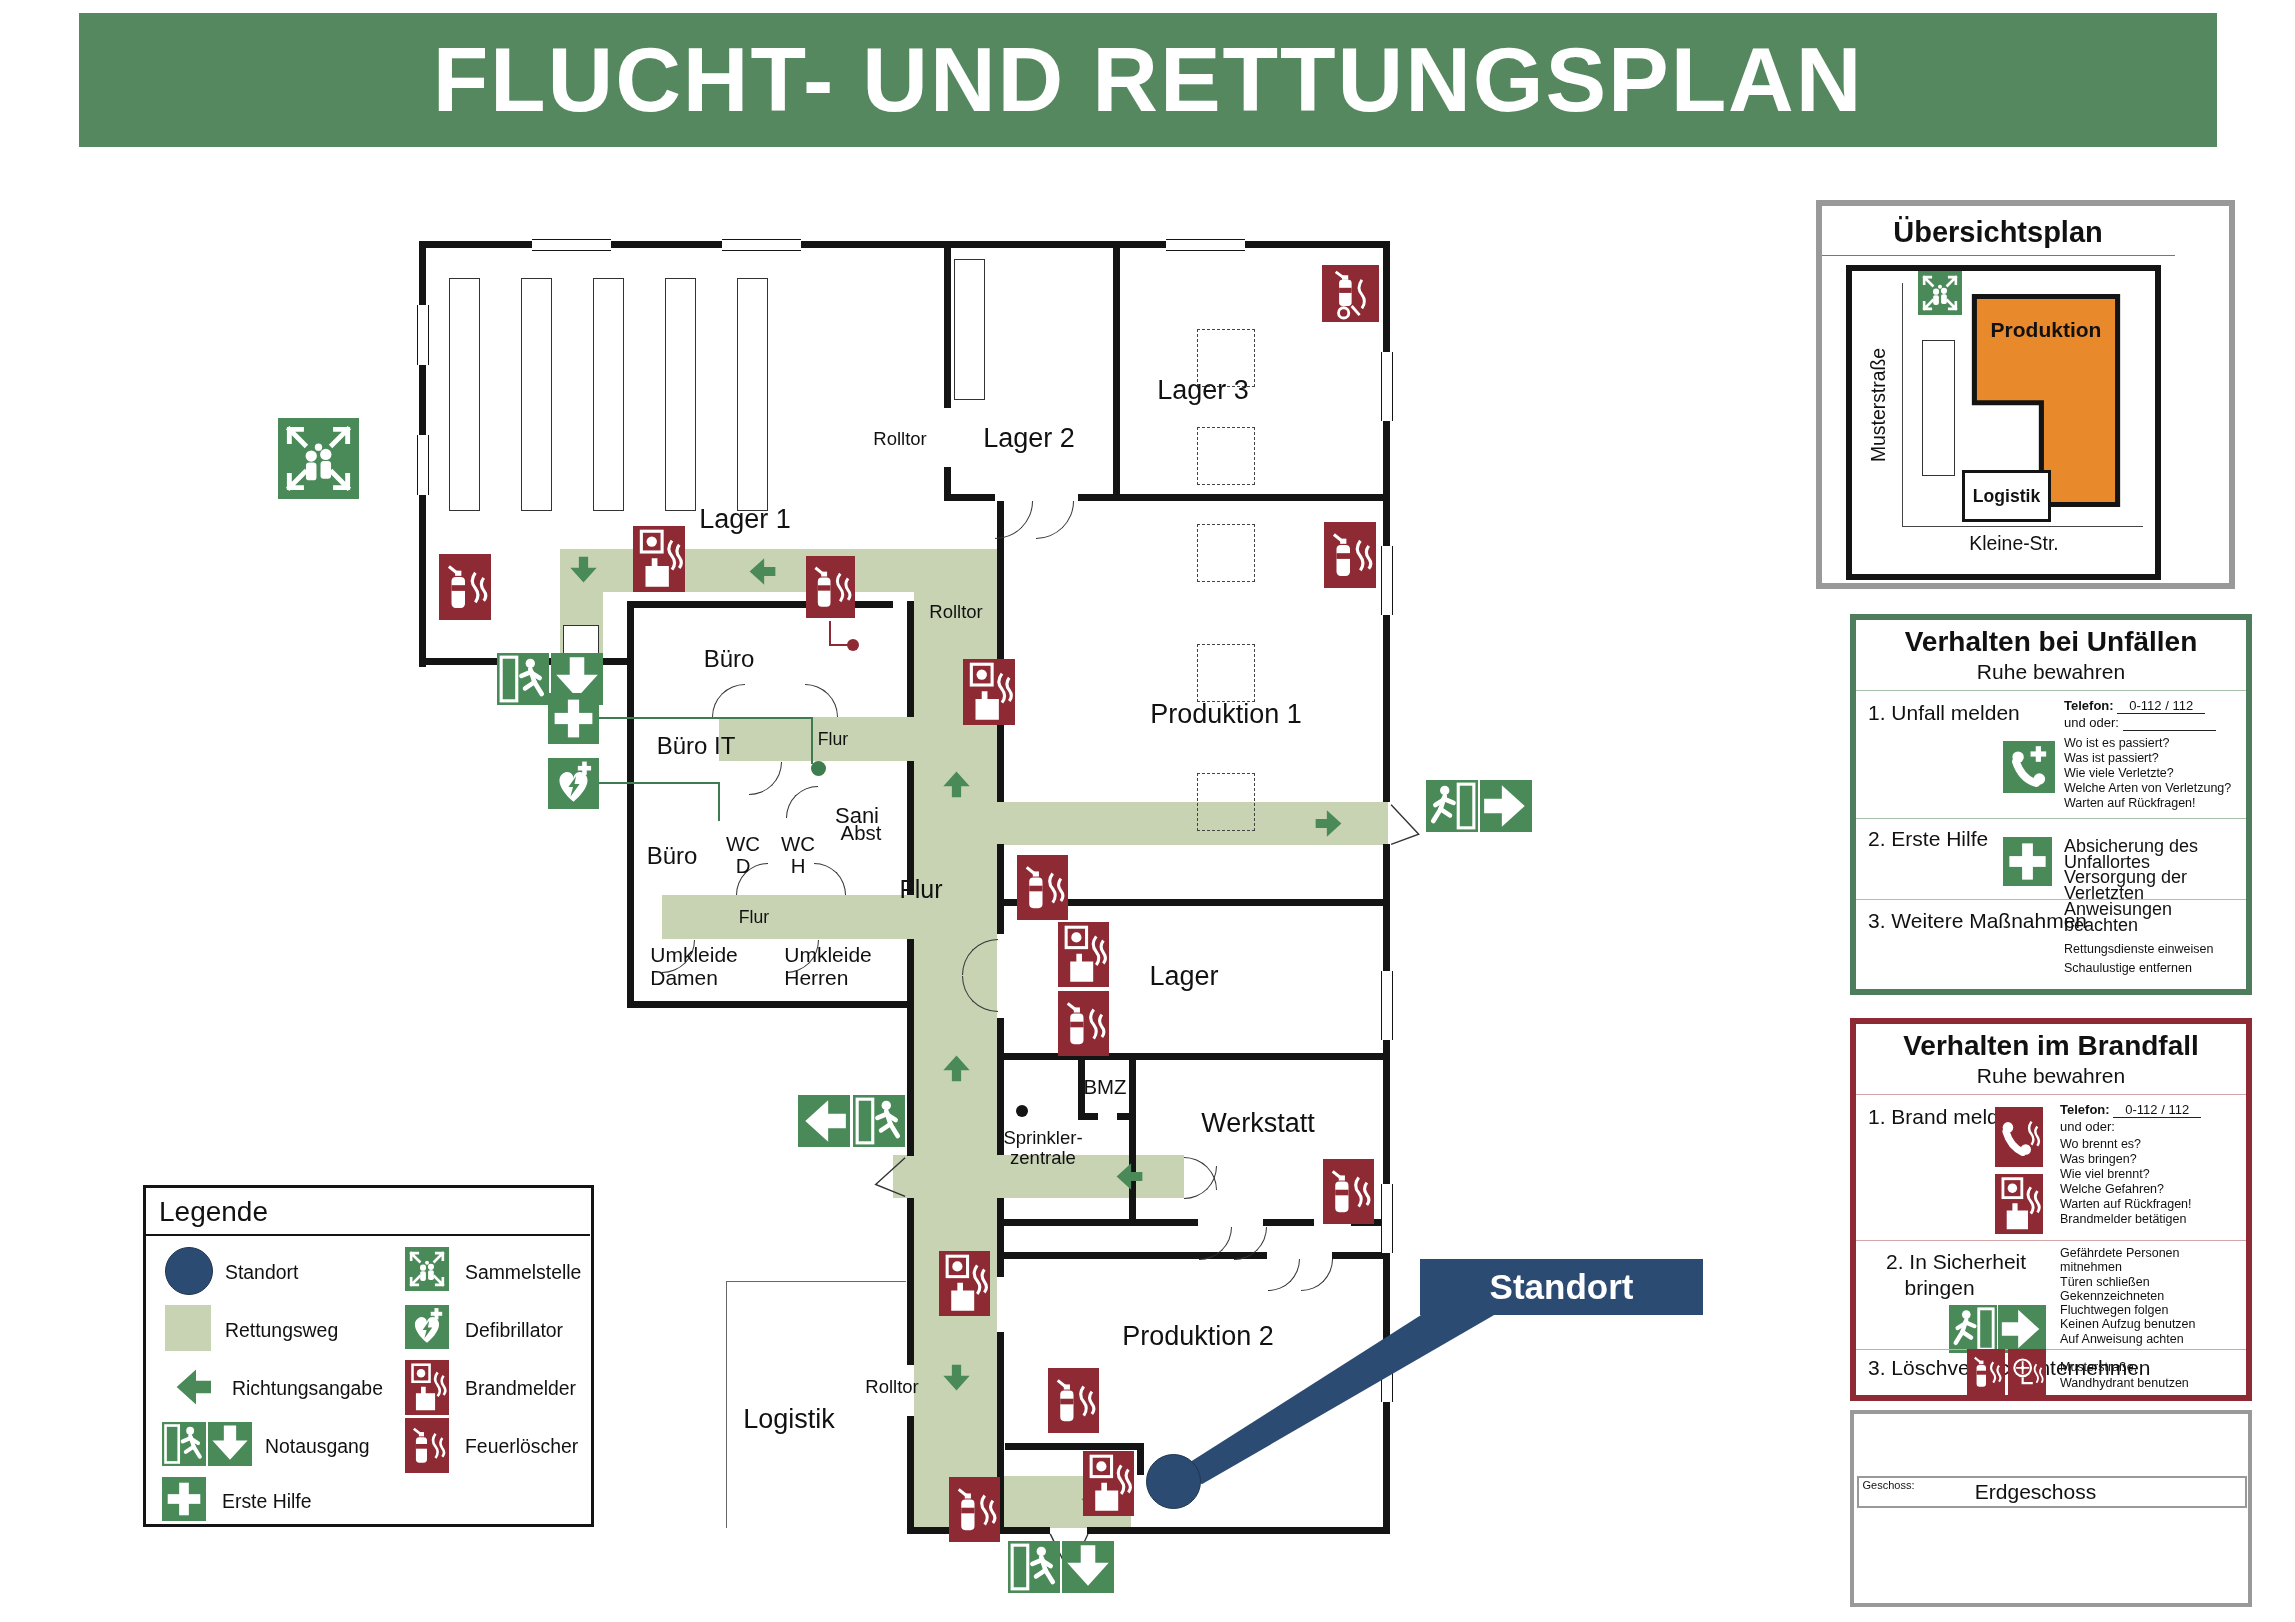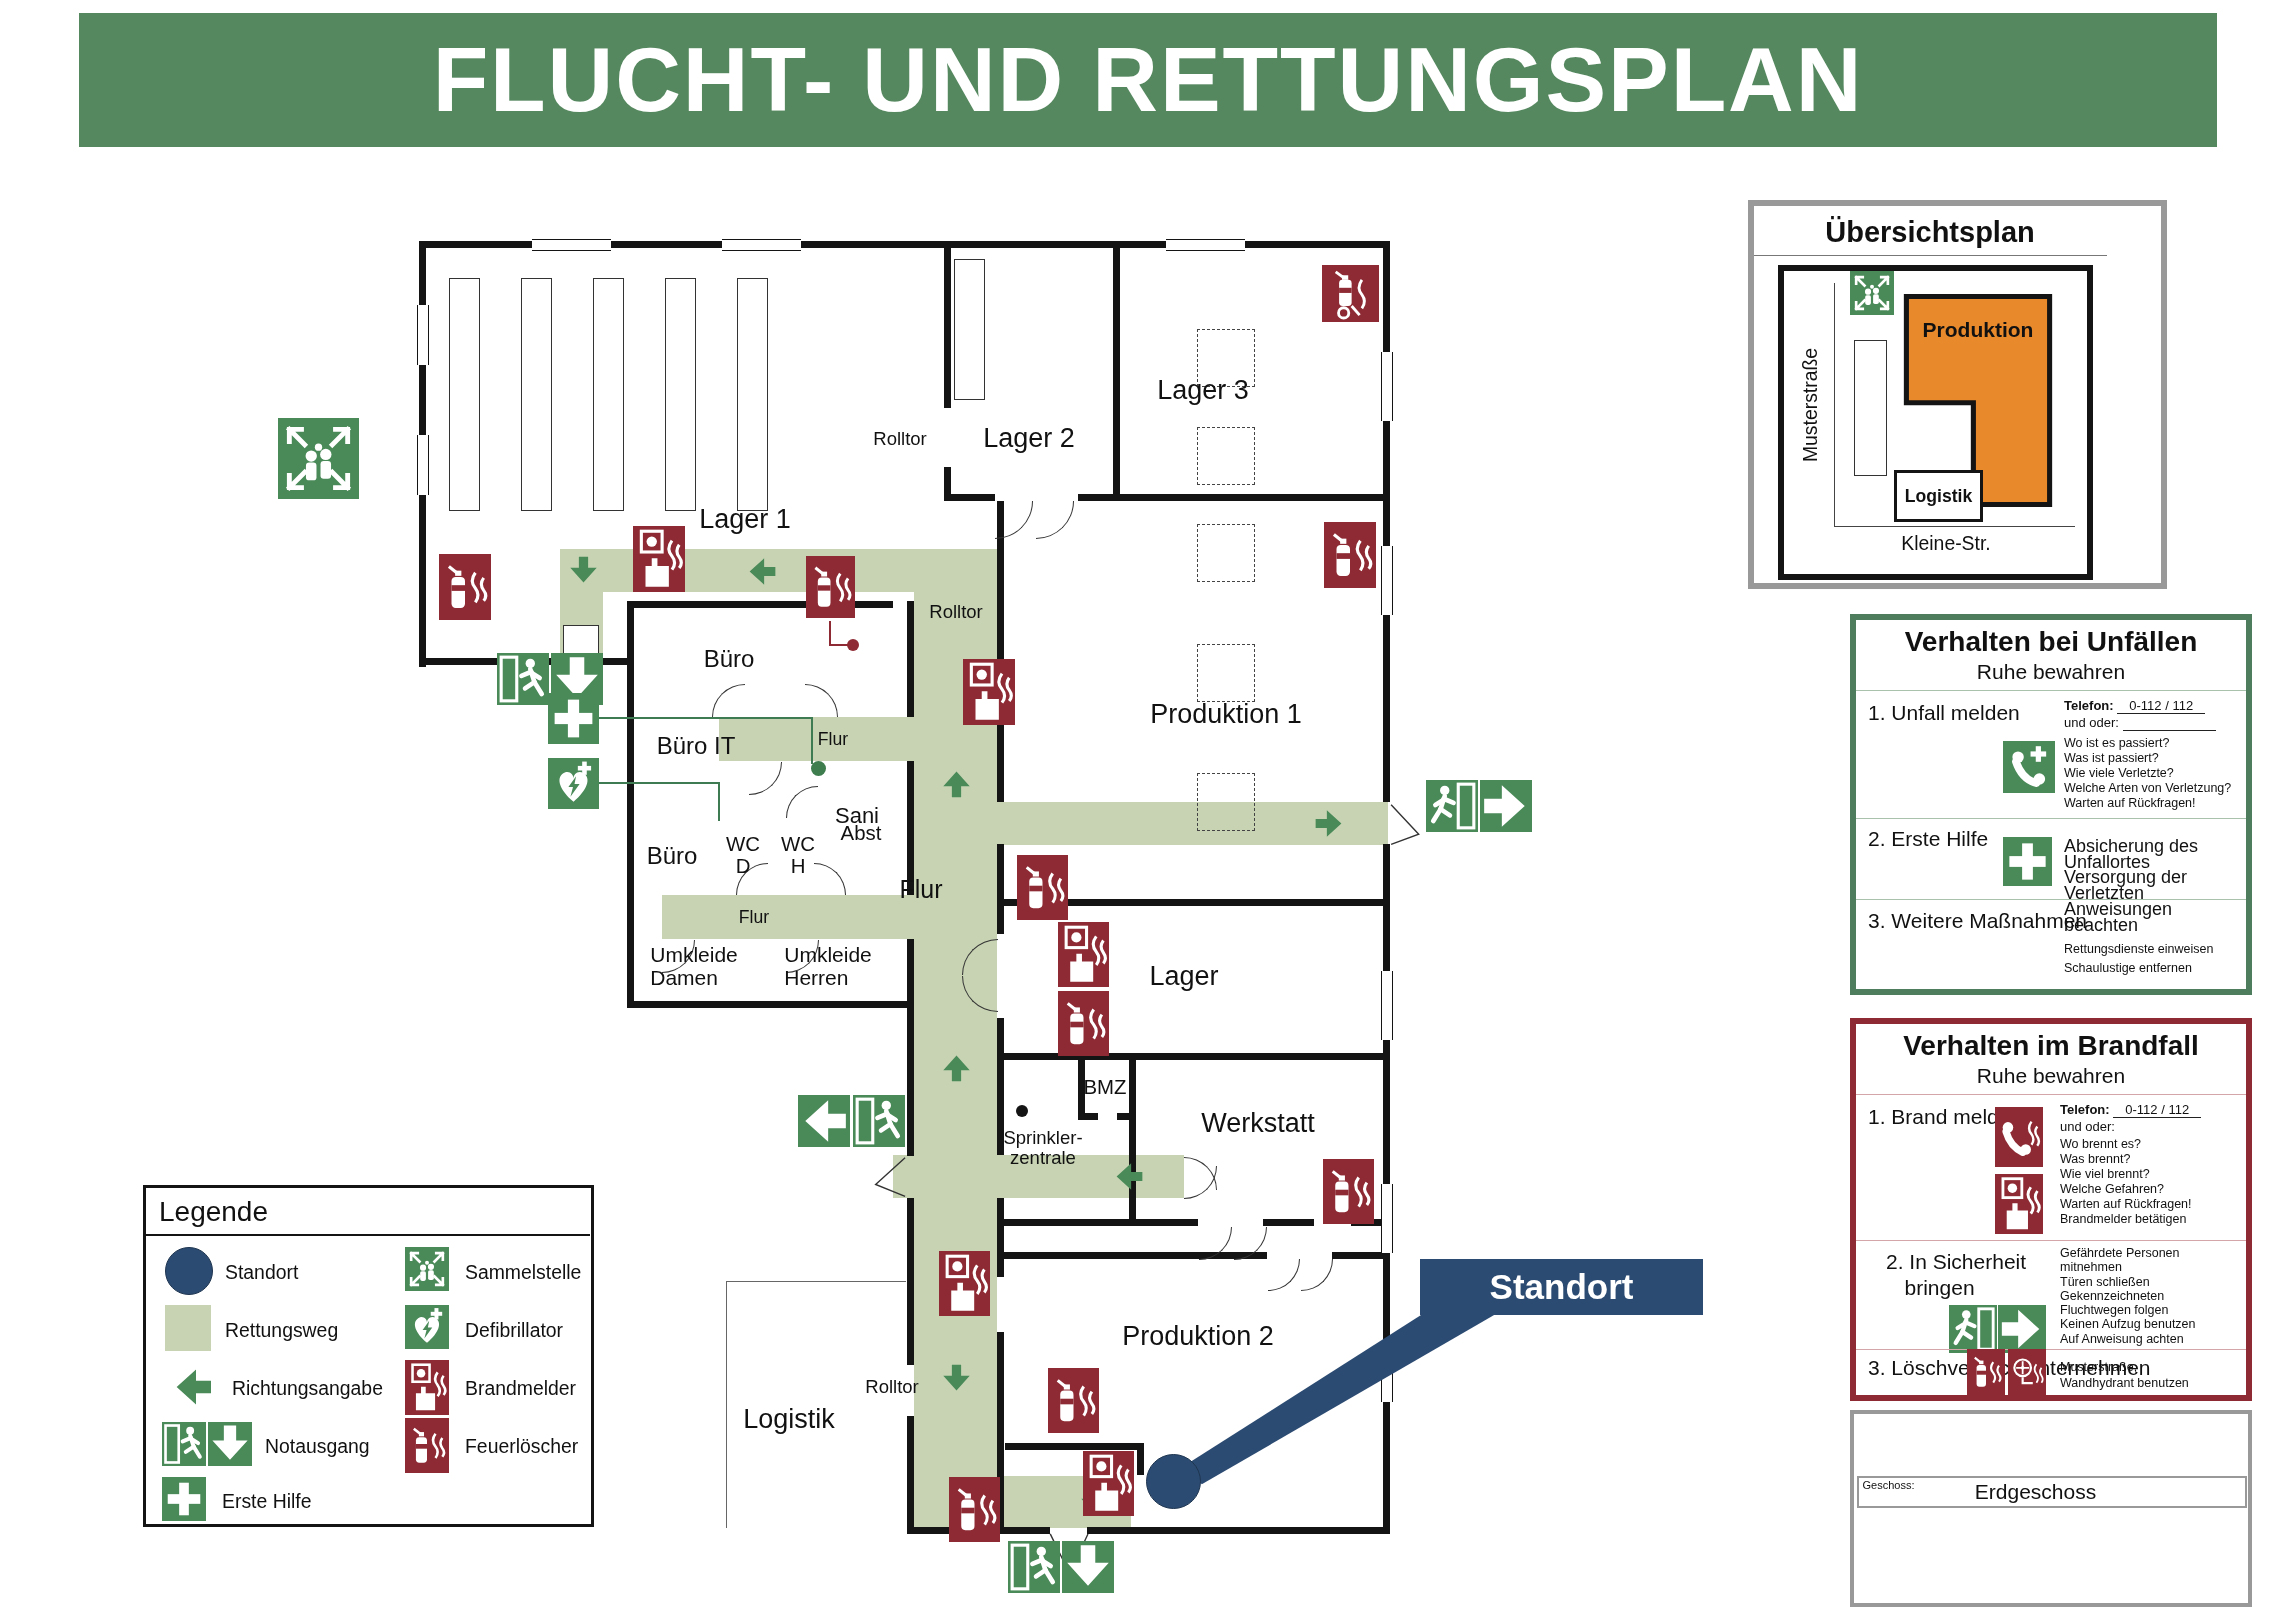--- a/index.html
+++ b/index.html
@@ -390,21 +390,21 @@
 
   <svg class="sign" style="left:1175px;top:1314px;width:333px;height:176px;" viewBox="0 0 720 380">
     <polygon points="532,2 690,2 58,368 20,328" fill="var(--blue)"></polygon>
   </svg>
   <div class="dot" style="left:1146px;top:1454px;width:53px;height:53px;background:var(--blue);border:1.4px solid #1e3550;"></div>
   <div class="abs" style="left:1420px;top:1259px;width:283px;height:56px;background:var(--blue);display:flex;align-items:center;justify-content:center;">
     <div style="color:#fff;font-size:35px;font-weight:bold;">Standort</div>
   </div>
 </div>
 
-<div class="panel" style="left:1748px;top:200px;width:419px;height:389px;border:6.5px solid var(--gray);">
+<div class="panel" style="left:1816px;top:200px;width:419px;height:389px;border:6.5px solid var(--gray);">
   <div class="lbl" style="left:176px;top:27px;font-size:29px;font-weight:bold;">Übersichtsplan</div>
   <div class="sep" style="left:0;top:49px;width:353px;background:#777;"></div>
   <div class="abs" style="left:24px;top:59px;width:303px;height:303px;border:6px solid #141414;">
     <div class="lbl" style="left:26px;top:134px;font-size:19.4px;transform:translate(-50%,-50%) rotate(-90deg);white-space:nowrap;">Musterstraße</div>
     <div class="thin" style="left:50px;top:12px;width:1.4px;height:244px;background:#444;"></div>
     <div class="thin" style="left:50px;top:255px;width:241px;height:1.4px;background:#444;"></div>
     <div class="abs" style="left:70px;top:69px;width:30.5px;height:134px;border:1.4px solid #333;"></div>
     <svg class="sign" style="left:106px;top:14px;width:176px;height:231px;" viewBox="0 0 380 500">
       <polygon points="35,25 345,25 345,475 180,475 180,255 35,255" fill="var(--orange)" stroke="#141414" stroke-width="11"></polygon>
     </svg>
@@ -471,21 +471,21 @@
   <svg class="sign" style="left:139px;top:150px;width:48px;height:60px;background:var(--red);" viewBox="0 0 104 130" width="48" height="60">
       <use href="#ic-brandm"></use>
     </svg>
   <div class="ptxt" style="left:204px;top:78px;font-size:13px;">
     <span style="font-weight:bold;">Telefon:</span>
     <span class="ul" style="min-width:88px;text-align:center;">0-112 / 112</span>
   </div>
   <div class="ptxt" style="left:204px;top:95px;font-size:13px;">und oder:</div>
   <div class="ptxt" style="left:204px;top:113px;font-size:12.5px;line-height:15px;">
     <div>Wo brennt es?</div>
-    <div>Was brennt?</div>
+    <div>Was bringen?</div>
     <div>Wie viel brennt?</div>
     <div>Welche Gefahren?</div>
     <div>Warten auf Rückfragen!</div>
     <div>Brandmelder betätigen</div>
   </div>
   <div class="sep" style="left:0;top:216px;width:390px;background:#d4a6a9;"></div>
   <div class="ptxt" style="left:12px;top:225px;font-size:21px;line-height:26px;margin-left:18px;">
     <div>2. In Sicherheit</div>
     <div style="padding-left:18.5px;">bringen</div>
   </div>

